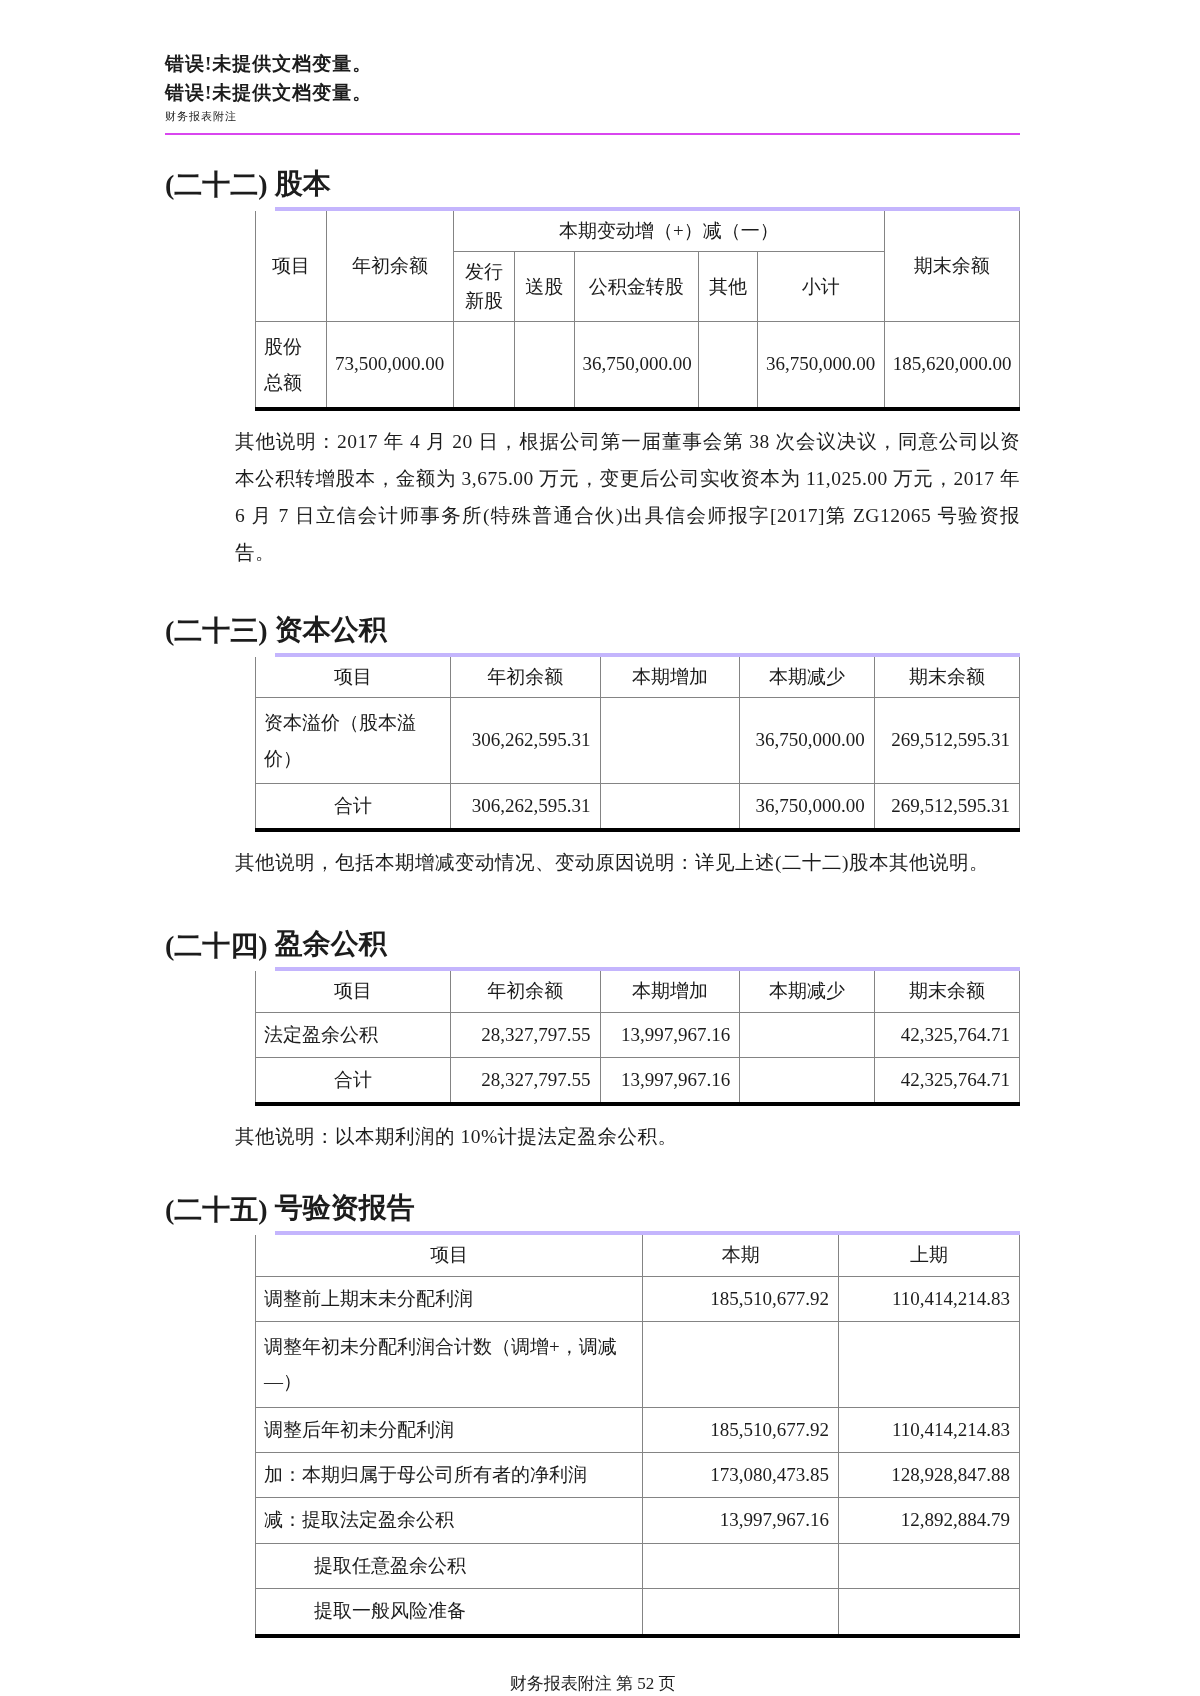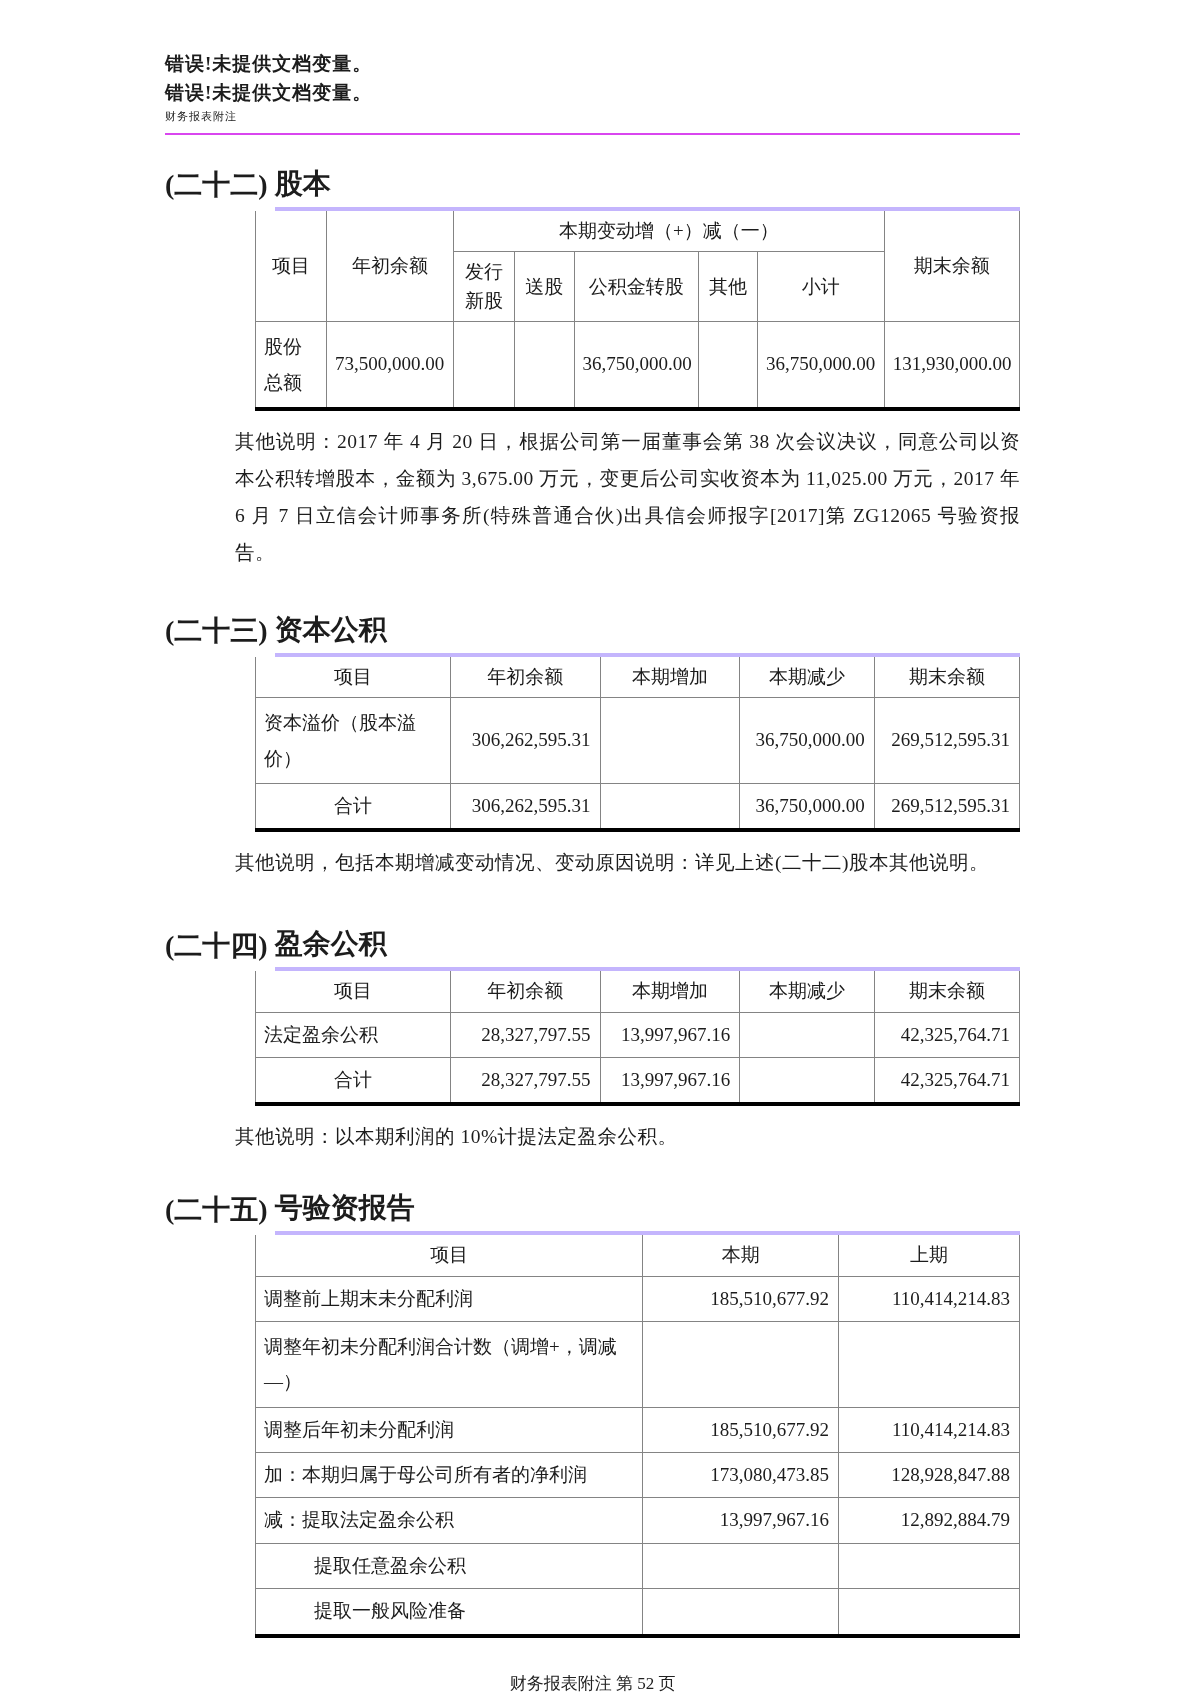--- a/index.html
+++ b/index.html
@@ -91,21 +91,21 @@
       </thead>
       <tbody>
         <tr class="row-last">
           <td class="item-left wrap-tall">股份总额</td>
           <td class="num">73,500,000.00</td>
           <td class="num"></td>
           <td class="num"></td>
           <td class="num">36,750,000.00</td>
           <td class="num"></td>
           <td class="num">36,750,000.00</td>
-          <td class="num">131,930,000.00</td>
+          <td class="num">185,620,000.00</td>
         </tr>
       </tbody>
     </table>
     <p class="note">其他说明：2017 年 4 月 20 日，根据公司第一届董事会第 38 次会议决议，同意公司以资本公积转增股本，金额为 3,675.00 万元，变更后公司实收资本为 11,025.00 万元，2017 年 6 月 7 日立信会计师事务所(特殊普通合伙)出具信会师报字[2017]第 ZG12065 号验资报告。</p>
   </div>
 
   <div class="section sec-23">
     <div class="section-heading">
       <span class="sec-num">(二十三)</span>
       <span class="sec-rest"><span>资本公积</span></span>

